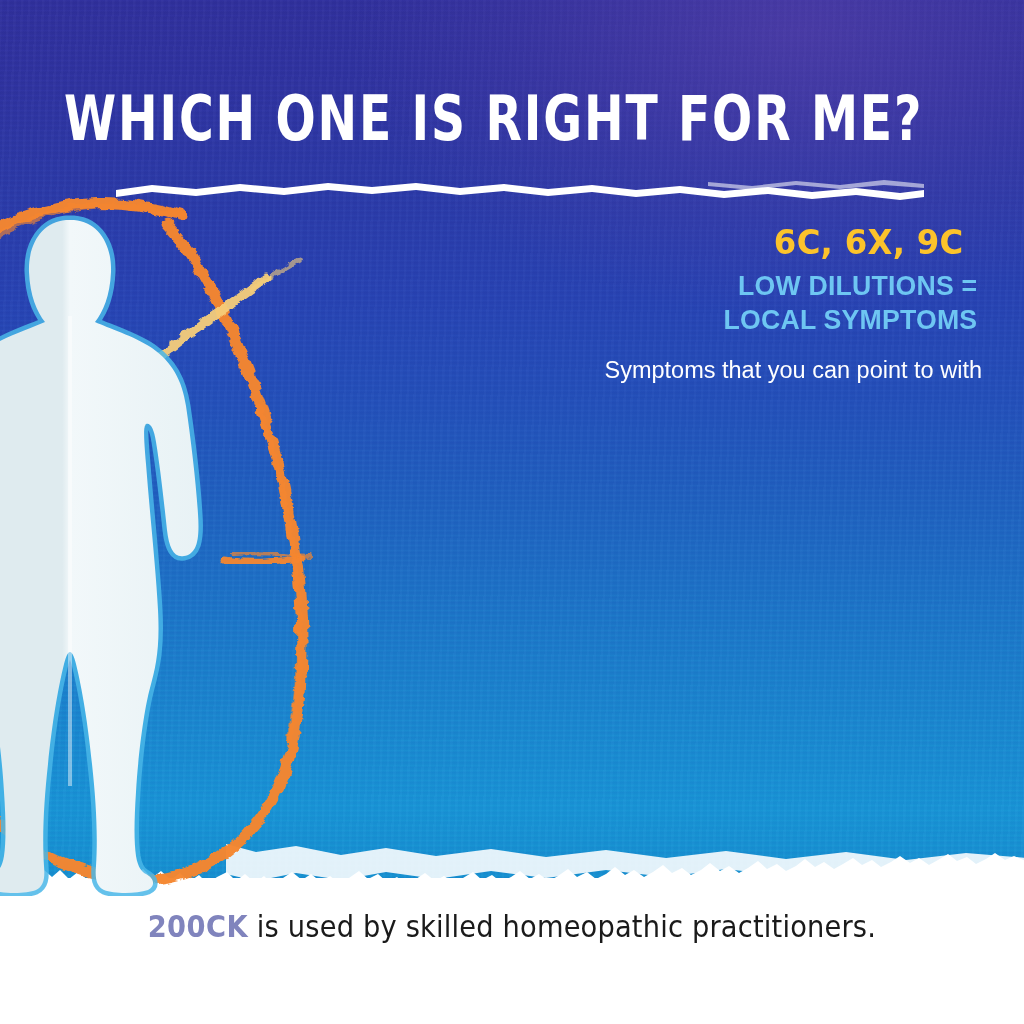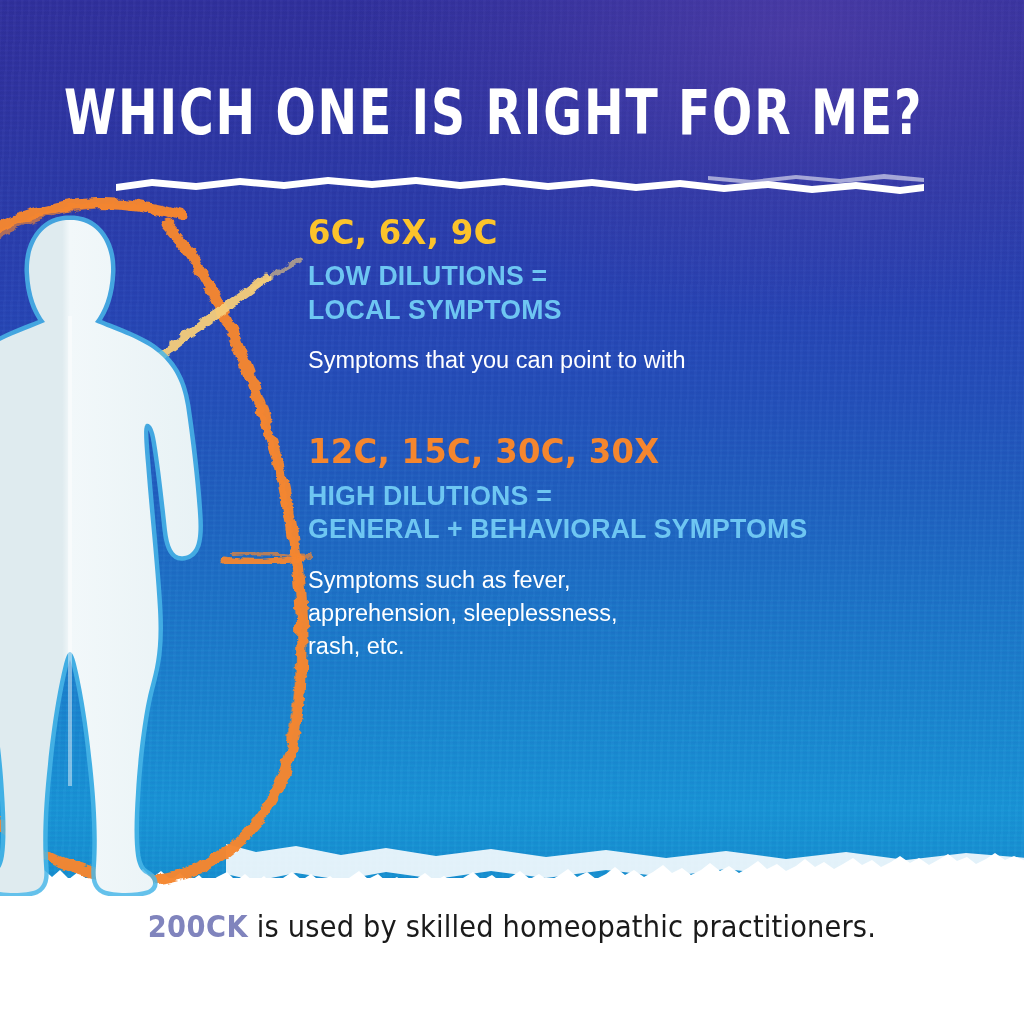--- a/index.html
+++ b/index.html
@@ -87,21 +87,21 @@
     top: 822px;
     width: 1032px;
     height: 90px;
     pointer-events: none;
   }
 
   
   .title-wrap {
     position: absolute;
     left: 0;
-    top: 82px;
+    top: 88px;
     width: 914px;
     text-align: center;
   }
   .main-title {
     font-family: "DejaVu Sans", sans-serif;
     font-weight: 700;
     font-size: 55px;
     letter-spacing: 2.2px;
     color: #ffffff;
     line-height: 1;
@@ -130,22 +130,23 @@
     left: -120px;
     top: 190px;
     width: 520px;
     height: 710px;
   }
 
   
   .content {
     position: absolute;
     left: 308px;
-    top: 214px;
+    top: 224px;
     width: 690px;
+    text-align: right;
   }
   .block { position: relative; }
   .block + .block { margin-top: 56px; }
 
   .dose {
     font-family: "DejaVu Sans", sans-serif;
     font-weight: 700;
     font-size: 34px;
     line-height: 1.06;
     letter-spacing: 0.3px;
@@ -168,21 +169,21 @@
     transform-origin: left center;
   }
   .subhead .ln { display: block; white-space: nowrap; }
 
   .body-copy {
     font-family: "Liberation Sans", sans-serif;
     font-weight: 400;
     font-size: 23.5px;
     line-height: 1.42;
     color: #ffffff;
-    margin: 0;
+    margin: 16px;
   }
   .body-copy .ln { display: block; white-space: nowrap; }
 
   
   .footer {
     position: absolute;
     left: 0;
     top: 908px;
     width: 1024px;
     text-align: center;
@@ -353,32 +354,20 @@
       <div class="dose low">6C, 6X, 9C</div>
       <div class="subhead">
         <span class="ln">LOW DILUTIONS =</span>
         <span class="ln">LOCAL SYMPTOMS</span>
       </div>
       <div class="body-copy">
         <span class="ln">Symptoms that you can point to with</span>
       </div>
     </div>
 
-    <div class="block">
-      <div class="dose high">12C, 15C, 30C, 30X</div>
-      <div class="subhead">
-        <span class="ln">HIGH DILUTIONS  =</span>
-        <span class="ln">GENERAL + BEHAVIORAL SYMPTOMS</span>
-      </div>
-      <div class="body-copy">
-        <span class="ln">Symptoms such as fever,</span>
-        <span class="ln">apprehension, sleeplessness,</span>
-        <span class="ln">rash, etc.</span>
-      </div>
-    </div>
 
   </div>
 
   <div class="footer">
     <span class="footer-text"><span class="footer-potency">200CK</span><span> is used by skilled homeopathic practitioners.</span></span>
   </div>
 
 </div>
 
 </body></html>

